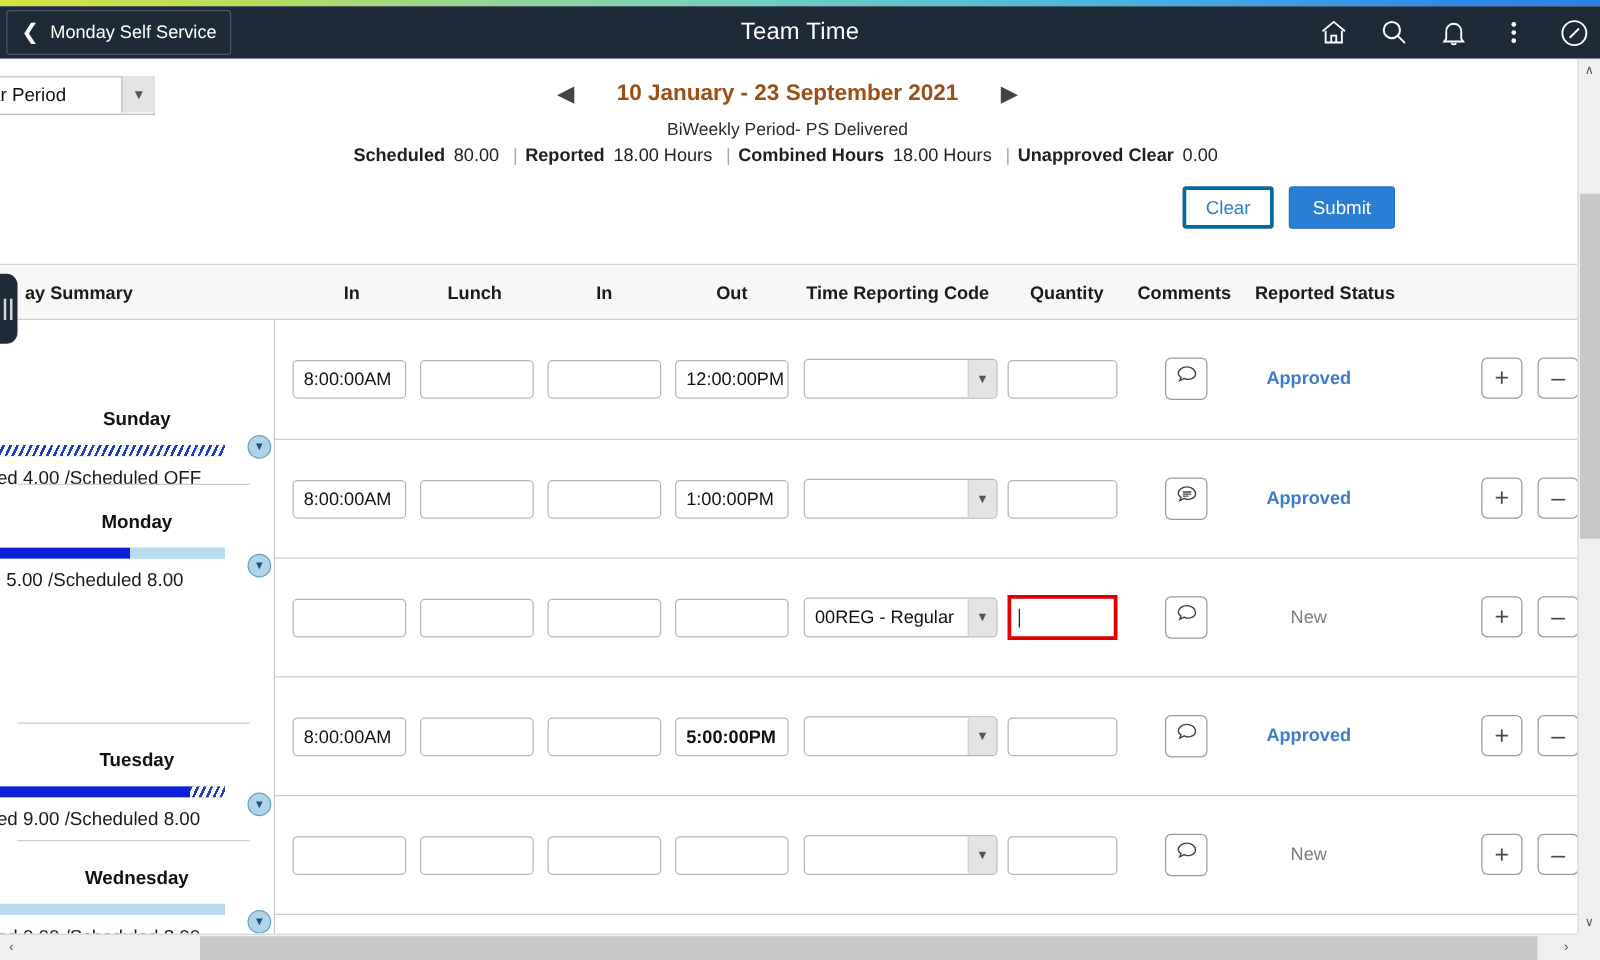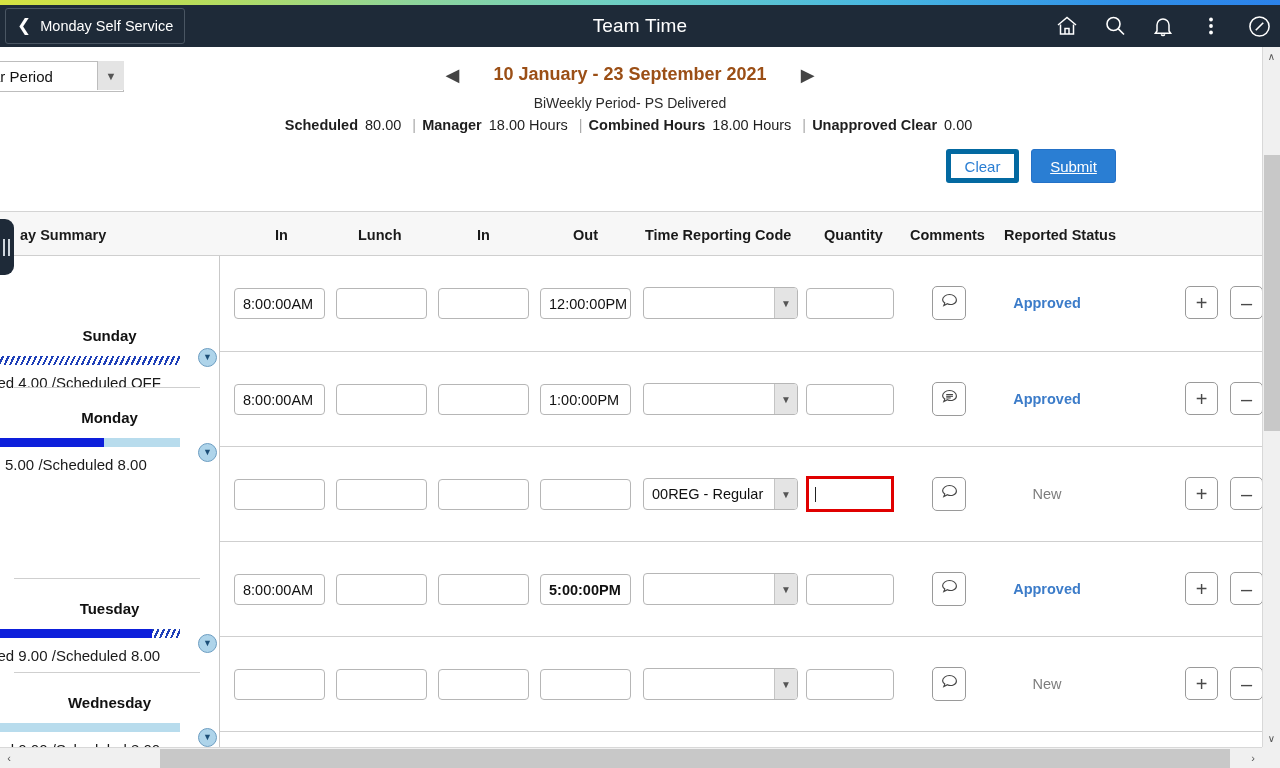--- a/index.html
+++ b/index.html
@@ -96,28 +96,28 @@
   #summary-line .lbl { font-weight: bold; }
   #summary-line .val { margin: 0 5px 0 7px; }
   #summary-line .sep { color: #a8a8a8; margin: 0 6px; }
 
   
   #action-buttons {
     position: absolute; top: 102px; right: 146px;
     display: flex; gap: 12px;
   }
   #clear-button {
-    width: 73px; height: 34px; border: 5px solid #0369a1; border-radius: 3px;
+    width: 73px; height: 34px; border: 3px solid #0369a1; border-radius: 3px;
     background: #ffffff; color: #2a7ed3; font-size: 15px;
     display: flex; align-items: center; justify-content: center;
   }
   #submit-button {
     width: 85px; height: 34px; border: 1px solid #2471c7; border-radius: 3px;
     background: #2a7ed3; color: #ffffff; font-size: 15px;
-    display: flex; align-items: center; justify-content: center; text-decoration: underline;
+    display: flex; align-items: center; justify-content: center;
   }
 
   
   #grid-header {
     position: absolute; top: 164px; left: 0; width: 1262px; height: 45px;
     background: #f7f7f7;
     border-top: 1px solid #d4d4d4; border-bottom: 1px solid #cfcfcf;
   }
   #grid-header .hcell {
     position: absolute; top: 0; height: 45px;
@@ -316,21 +316,21 @@
     <span id="prev-period-arrow">◀</span>
     <span id="period-range">10 January - 23 September 2021</span>
     <span id="next-period-arrow">▶</span>
   </div>
   <div id="period-subtitle">BiWeekly Period- PS Delivered</div>
 
   <div id="summary-line">
     <span class="lbl">Scheduled</span>
     <span class="val">80.00</span>
     <span class="sep">|</span>
-    <span class="lbl">Manager</span>
+    <span class="lbl">Reported</span>
     <span class="val">18.00 Hours</span>
     <span class="sep">|</span>
     <span class="lbl">Combined Hours</span>
     <span class="val">18.00 Hours</span>
     <span class="sep">|</span>
     <span class="lbl">Unapproved Clear</span>
     <span class="val">0.00</span>
   </div>
 
   <div id="action-buttons">

